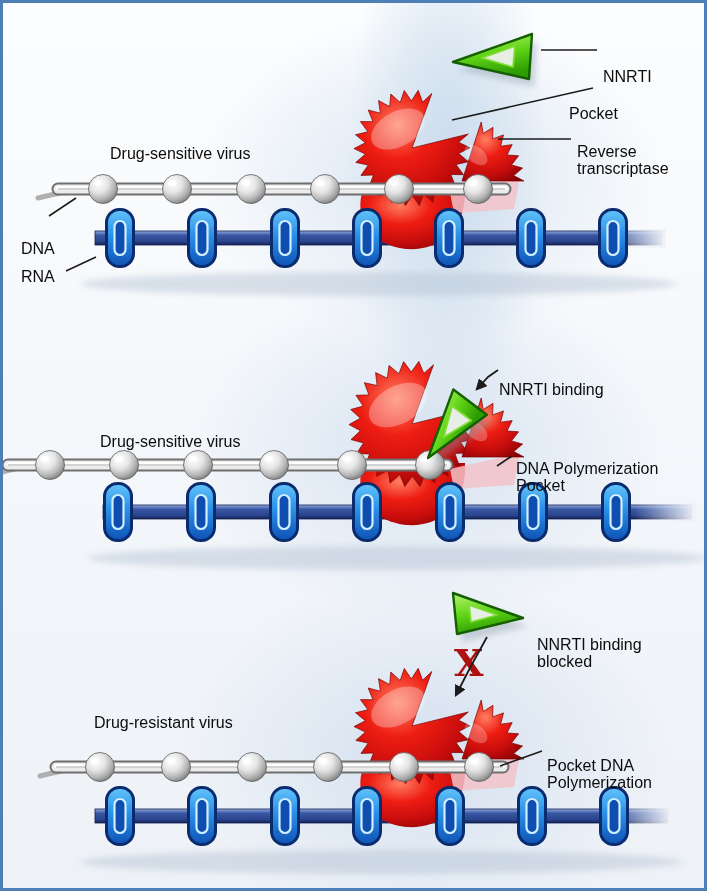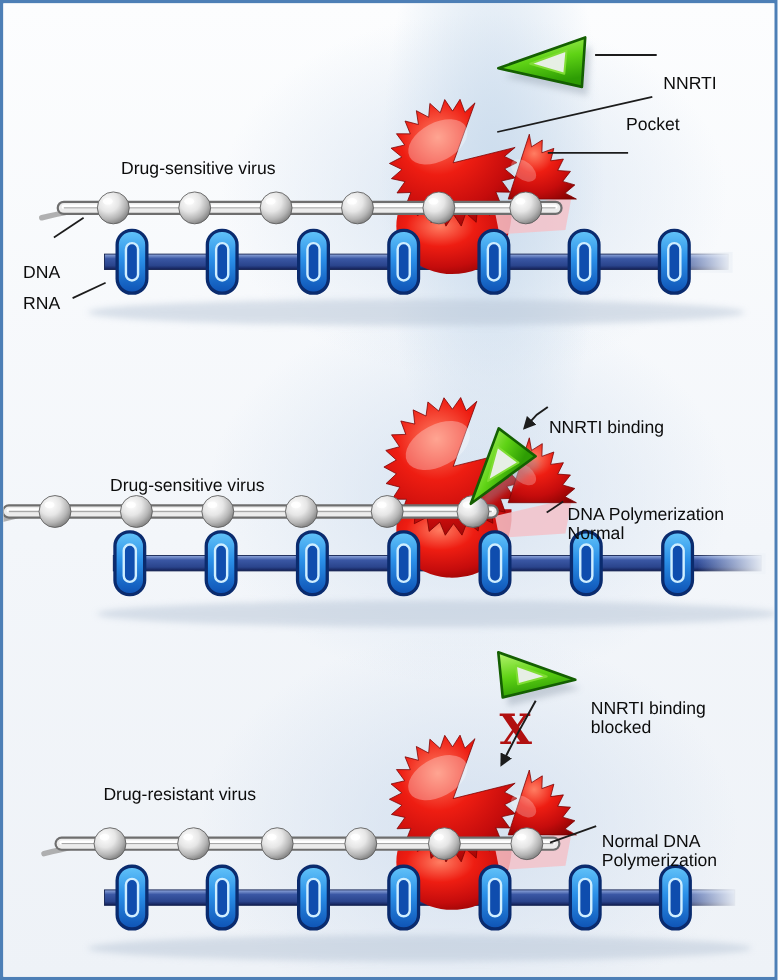--- a/index.html
+++ b/index.html
@@ -252,29 +252,31 @@
             <polyline points="500,766 542,751" fill="none" stroke="#1c1c1c" stroke-width="1.6"></polyline>
             <polyline points="487,637 471,666 456,695" fill="none" stroke="#1c1c1c" stroke-width="1.8" marker-end="url(#ah)"></polyline>
           </g>
         </g>
       </svg>
 
     <div class="labels">
       <div class="lbl" style="left:107px;top:118px">Drug-sensitive virus</div>
       <div class="lbl" style="left:600px;top:41px">NNRTI</div>
       <div class="lbl" style="left:566px;top:78px">Pocket</div>
+      <div class="lbl" style="left:574px;top:116px">Reverse
+transcriptase</div>
       <div class="lbl" style="left:18px;top:213px">DNA</div>
       <div class="lbl" style="left:18px;top:241px">RNA</div>
 
       <div class="lbl" style="left:97px;top:406px">Drug-sensitive virus</div>
       <div class="lbl" style="left:496px;top:354px">NNRTI binding</div>
       <div class="lbl" style="left:513px;top:433px">DNA Polymerization
-Normal</div>
+Pocket</div>
 
       <div class="lbl" style="left:91px;top:687px">Drug-resistant virus</div>
       <div class="lbl" style="left:534px;top:609px">NNRTI binding
 blocked</div>
-      <div class="lbl" style="left:544px;top:730px">Normal DNA
+      <div class="lbl" style="left:544px;top:730px">Pocket DNA
 Polymerization</div>
     </div>
 
   </div>
 </div>
 
 </body></html>

